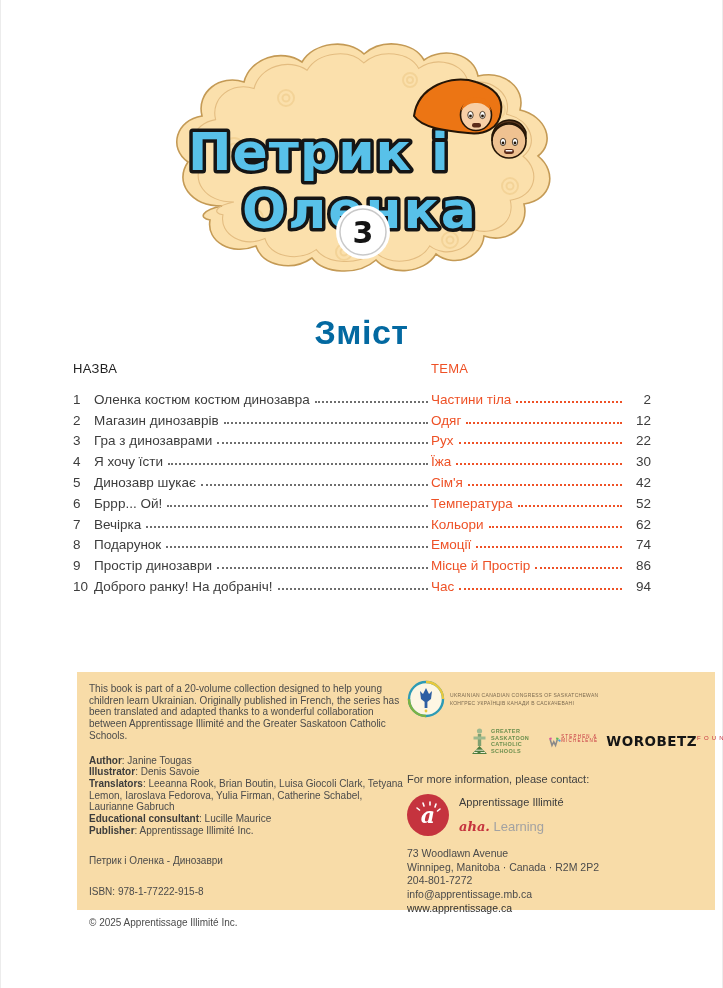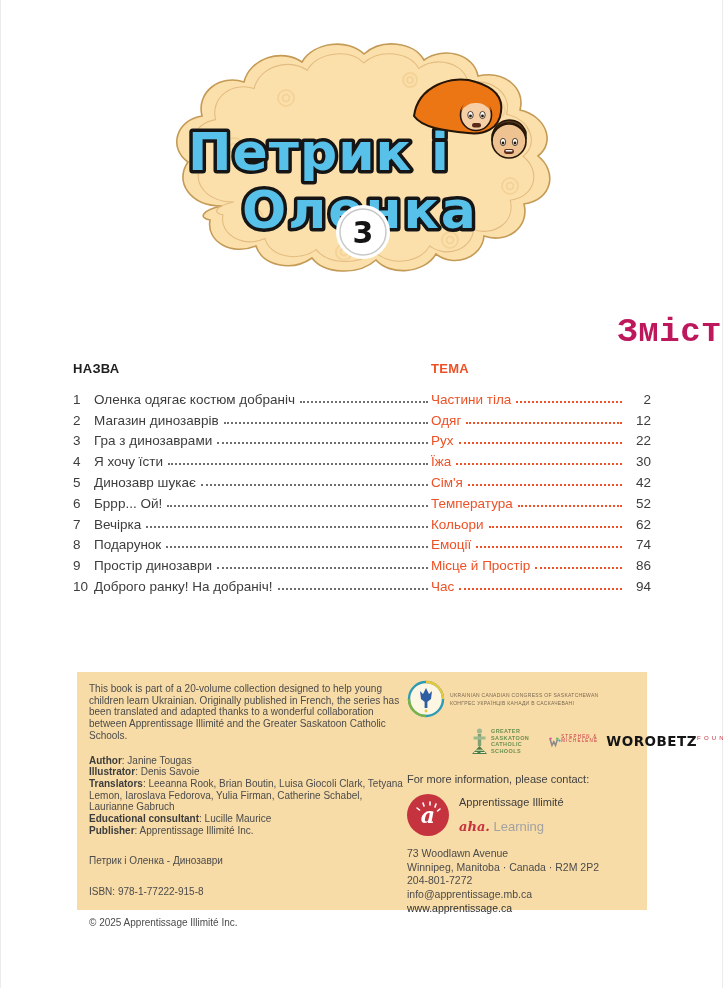--- a/index.html
+++ b/index.html
@@ -3,39 +3,39 @@
 <meta charset="utf-8">
 <style>
   html,body{margin:0;padding:0}
   body{width:723px;height:988px;background:#fff;font-family:"Liberation Sans",sans-serif;position:relative;overflow:hidden}
   .page{position:absolute;inset:0;border-left:1px solid #ececec;border-right:1px solid #ececec;box-sizing:border-box}
 
   
   .logo-wrap{position:absolute;left:161px;top:36px;width:400px;height:248px}
 
   
-  .contents-title{position:absolute;top:313px;left:0;width:100%;text-align:right;
-    font-family:Liberation Mono, monospace;font-weight:bold;font-size:34px;color:#be185d;letter-spacing:.5px}
+  .contents-title{position:absolute;top:313px;left:0;width:100%;text-align:center;
+    font-family:Liberation Sans, sans-serif;font-weight:bold;font-size:34px;color:#0369a1;letter-spacing:.5px}
 
   
   .toc{position:absolute;left:72px;top:361px;width:578px;font-size:13.5px;color:#3d3d3d}
-  .toc-head{display:flex;font-weight:bold;font-size:13px;margin-bottom:10px}
+  .toc-head{display:flex;font-weight:normal;font-size:13px;margin-bottom:10px}
   .h-nazva{width:358px;color:#1f1f1f;letter-spacing:.3px}
   .h-tema{color:var(--accent);letter-spacing:.3px}
   .toc-row{display:flex;align-items:flex-end;height:20.8px}
   .toc-left{display:flex;align-items:flex-end;flex:0 0 358px;width:358px;overflow:hidden}
   .toc-num{flex:0 0 21px}
   .toc-title{white-space:nowrap}
   .lead{flex:1 1 auto;min-width:6px;border-bottom:2px dotted #6e6e6e;margin:0 3px 4px 5px}
   .lead.orange{border-bottom-color:var(--accent)}
   .toc-theme{white-space:nowrap;color:var(--accent)}
   .toc-page{flex:0 0 26px;text-align:right}
 
   
-  .footer{position:absolute;left:76px;top:672px;width:570px;height:238px;background:var(--footer-bg)}
+  .footer{position:absolute;left:76px;top:672px;width:638px;height:238px;background:var(--footer-bg)}
   .f-left{position:absolute;left:12px;top:11px;width:318px;font-size:10px;line-height:11.7px;color:#4b4b4b}
   .f-about{margin:0 0 13px 0}
   .credit b{color:#3c3c3c}
   .f-line{margin-top:19px}
   .f-right{position:absolute;left:330px;top:6px;width:234px;color:#4b4b4b}
   .ucc-row{display:flex;align-items:center;height:42px}
   .ucc-text{margin-left:5px;font-size:5px;line-height:8px;letter-spacing:.3px;color:#7c6a50;white-space:pre-line}
   .org-row{display:flex;align-items:center;gap:20px;margin-left:64px;height:42px}
   .gscs{display:flex;align-items:center;gap:3px}
   .gscs-text{font-size:5.5px;line-height:6.5px;letter-spacing:.4px;color:#6b8f4e;white-space:pre-line;font-weight:bold}
@@ -118,21 +118,21 @@
 
   <div class="toc">
     <div class="toc-head">
       <span class="h-nazva">НАЗВА</span>
       <span class="h-tema">ТЕМА</span>
     </div>
 
     <div class="toc-row">
       <span class="toc-left">
           <span class="toc-num">1</span>
-          <span class="toc-title">Оленка одягає костюм добраніч</span>
+          <span class="toc-title">Оленка костюм костюм динозавра</span>
           <span class="lead"></span>
         </span>
       <span class="toc-theme">Частини тіла</span>
       <span class="lead orange"></span>
       <span class="toc-page">2</span>
     </div>
     <div class="toc-row">
       <span class="toc-left">
           <span class="toc-num">2</span>
           <span class="toc-title">Магазин динозаврів</span>

